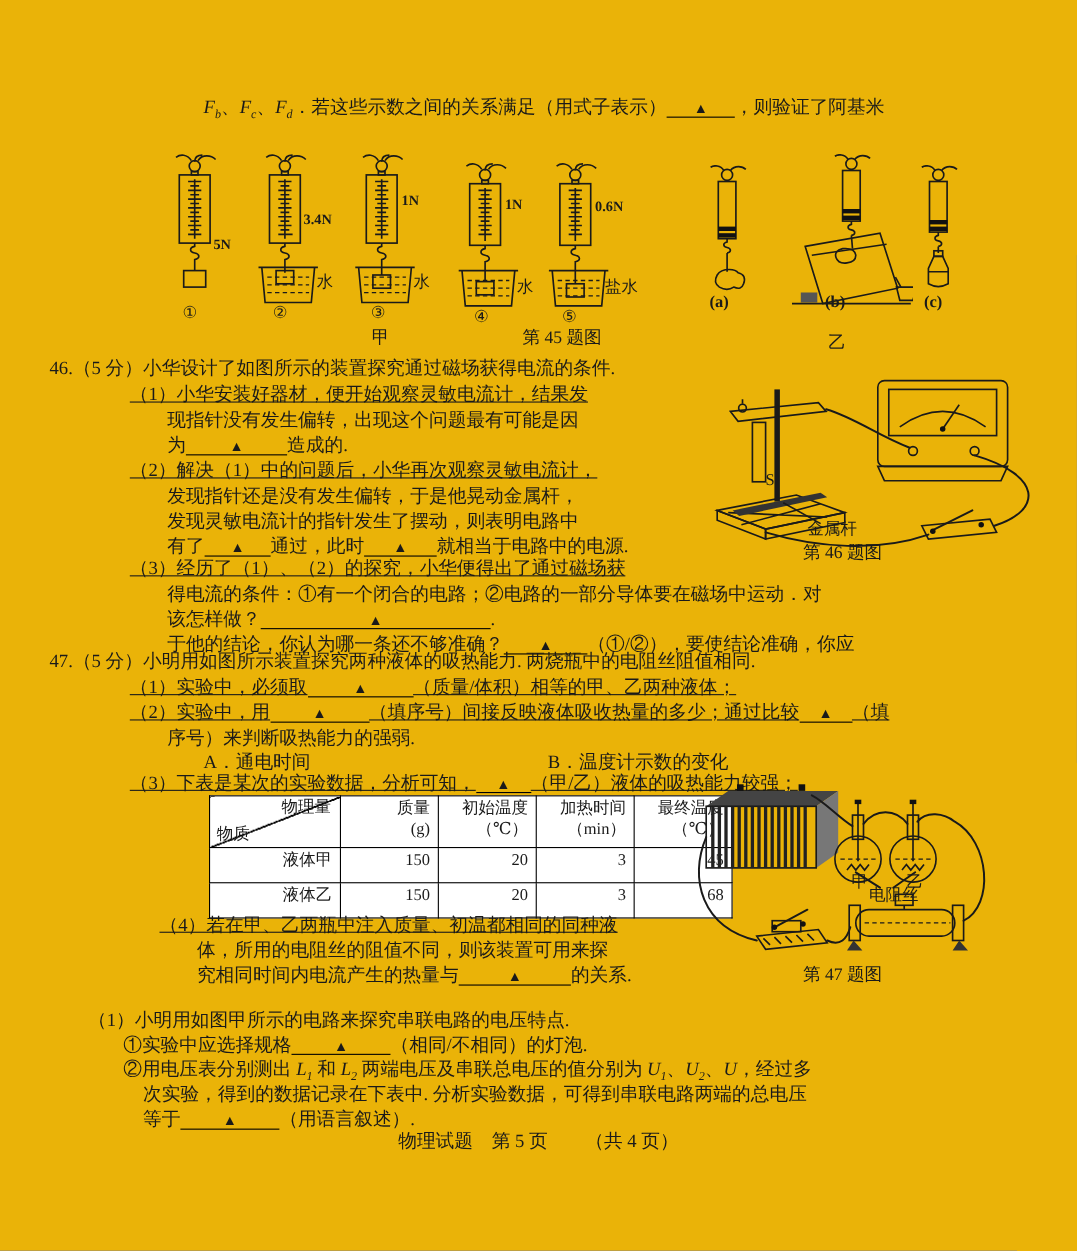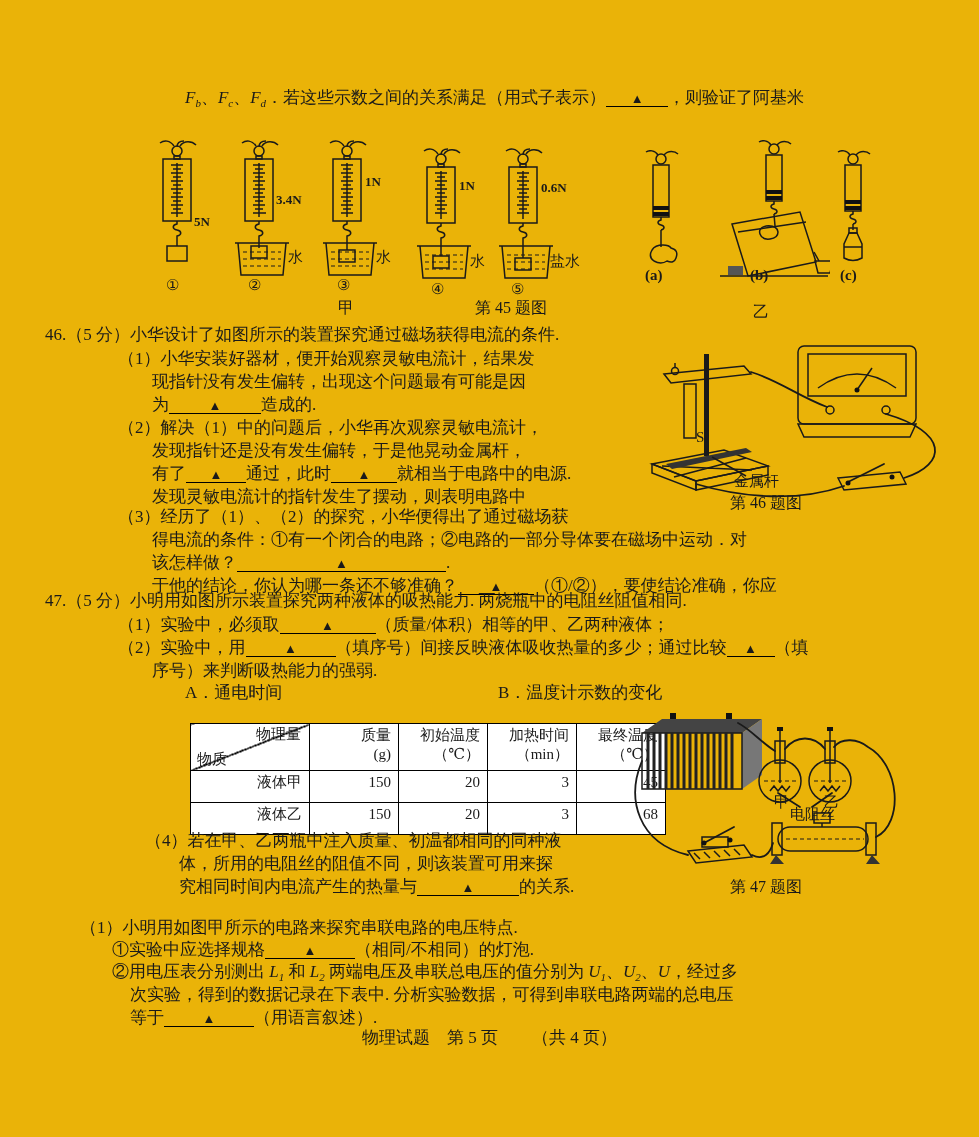--- a/index.html
+++ b/index.html
@@ -1,21 +1,21 @@
 <!DOCTYPE html>
 <html><head>
 <meta charset="utf-8">
 <style>
   html,body{margin:0;padding:0;background:#888;}
   #page{position:relative;width:979px;height:1137px;background:#eab308;color:#1a1a1a;
         font-family:"Liberation Serif","DejaVu Serif",serif;font-size:17px;line-height:23px;overflow:hidden;}
   .abs{position:absolute;}
   .tline{white-space:nowrap;}
   .hang34 .tline{padding-left:34px;}
-  .hang34 .tline:first-child{padding-left:0;}
+  .hang34 .tline:first-child{padding-left:0;text-decoration:underline;}
   .hang18 .tline{padding-left:18px;}
   .hang18 .tline:first-child{padding-left:0;}
   .blank{display:inline-block;border-bottom:1.7px solid #000;text-align:center;
          font-size:13px;line-height:13px;vertical-align:baseline;padding:0 2px 1px;}
   .var{font-style:italic;}
   .var sub{font-size:11px;line-height:0;}
   
   .s{stroke:#1a1a1a;stroke-width:1.5;fill:none;}
   .t{stroke:#1a1a1a;stroke-width:1.8;fill:none;stroke-linecap:round;}
   .sd{stroke:#1a1a1a;stroke-width:1.2;fill:none;stroke-dasharray:4 3;}
@@ -192,22 +192,22 @@
       <div class="tline">46.（5 分）小华设计了如图所示的装置探究通过磁场获得电流的条件.</div>
     </div>
   <div class="abs hang34" style="left:118px;top:347px;width:545px">
       <div class="tline">（1）小华安装好器材，便开始观察灵敏电流计，结果发</div>
       <div class="tline">现指针没有发生偏转，出现这个问题最有可能是因</div>
       <div class="tline">为<span class="blank" style="min-width: 88px;">▲</span>造成的.</div>
     </div>
   <div class="abs hang34" style="left:118px;top:416px;width:545px">
       <div class="tline">（2）解决（1）中的问题后，小华再次观察灵敏电流计，</div>
       <div class="tline">发现指针还是没有发生偏转，于是他晃动金属杆，</div>
+      <div class="tline">发现灵敏电流计的指针发生了摆动，则表明电路中</div>
       <div class="tline">有了<span class="blank" style="min-width: 56px;">▲</span>通过，此时<span class="blank" style="min-width: 62px;">▲</span>就相当于电路中的电源.</div>
-      <div class="tline">发现灵敏电流计的指针发生了摆动，则表明电路中</div>
     </div>
   <div class="abs hang34" style="left:118px;top:505px;width:830px">
       <div class="tline">（3）经历了（1）、（2）的探究，小华便得出了通过磁场获</div>
       <div class="tline">得电流的条件：①有一个闭合的电路；②电路的一部分导体要在磁场中运动．对</div>
       <div class="tline">该怎样做？<span class="blank" style="min-width: 205px;">▲</span>.</div>
       <div class="tline">于他的结论，你认为哪一条还不够准确？<span class="blank" style="min-width: 72px;">▲</span>（①/②），要使结论准确，你应</div>
     </div>
 
   <div class="abs" style="left:648px;top:336px;width:315px;height:180px">
     <svg width="315" height="175" viewBox="0 0 315 175">
@@ -249,20 +249,23 @@
   <div class="abs hang34" style="left:118px;top:613px;width:820px">
       <div class="tline">（1）实验中，必须取<span class="blank" style="min-width: 92px;">▲</span>（质量/体积）相等的甲、乙两种液体；</div>
     </div>
   <div class="abs hang34" style="left:118px;top:636px;width:830px">
       <div class="tline">（2）实验中，用<span class="blank" style="min-width: 86px;">▲</span>（填序号）间接反映液体吸收热量的多少；通过比较<span class="blank" style="min-width: 44px;">▲</span>（填</div>
       <div class="tline">序号）来判断吸热能力的强弱.</div>
     </div>
   <div class="abs" style="left:185px;top:681px;width:600px">
     <span style="display:inline-block;width:313px">A．通电时间</span><span>B．温度计示数的变化</span>
   </div>
+  <div class="abs hang34" style="left:118px;top:700px;width:820px">
+      <div class="tline">（3）下表是某次的实验数据，分析可知，<span class="blank" style="min-width: 46px;">▲</span>（甲/乙）液体的吸热能力较强；</div>
+    </div>
 
   <table class="exp-table abs" style="left:190px;top:723px">
     <tbody>
         <tr>
       <td class="corner" style="height:46px">
         <span class="ct">物理量</span>
         <span class="cb">物质</span>
       </td>
       <td class="hcell">
             <div>质量</div>

